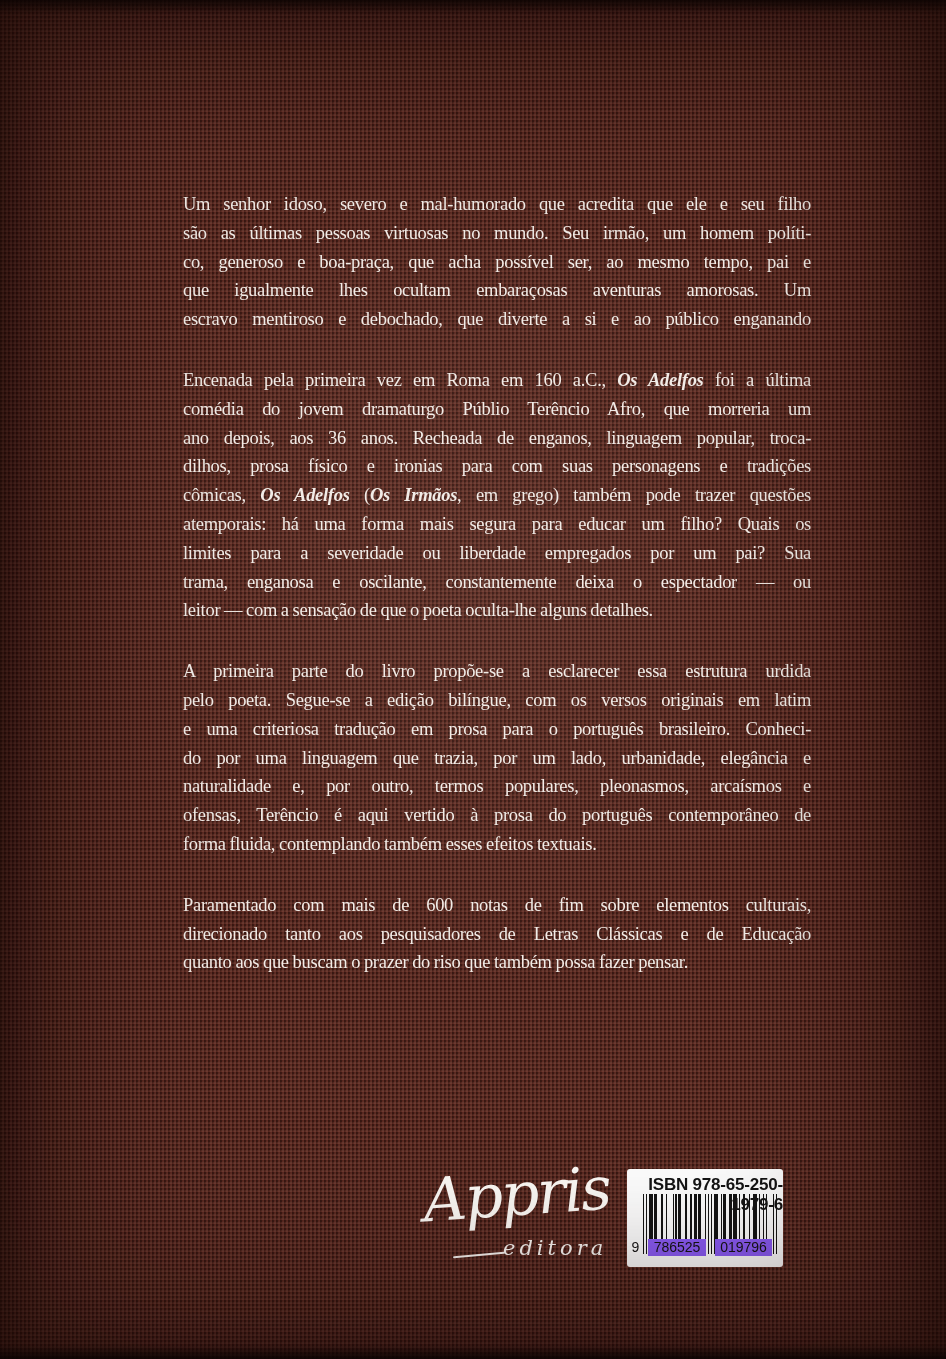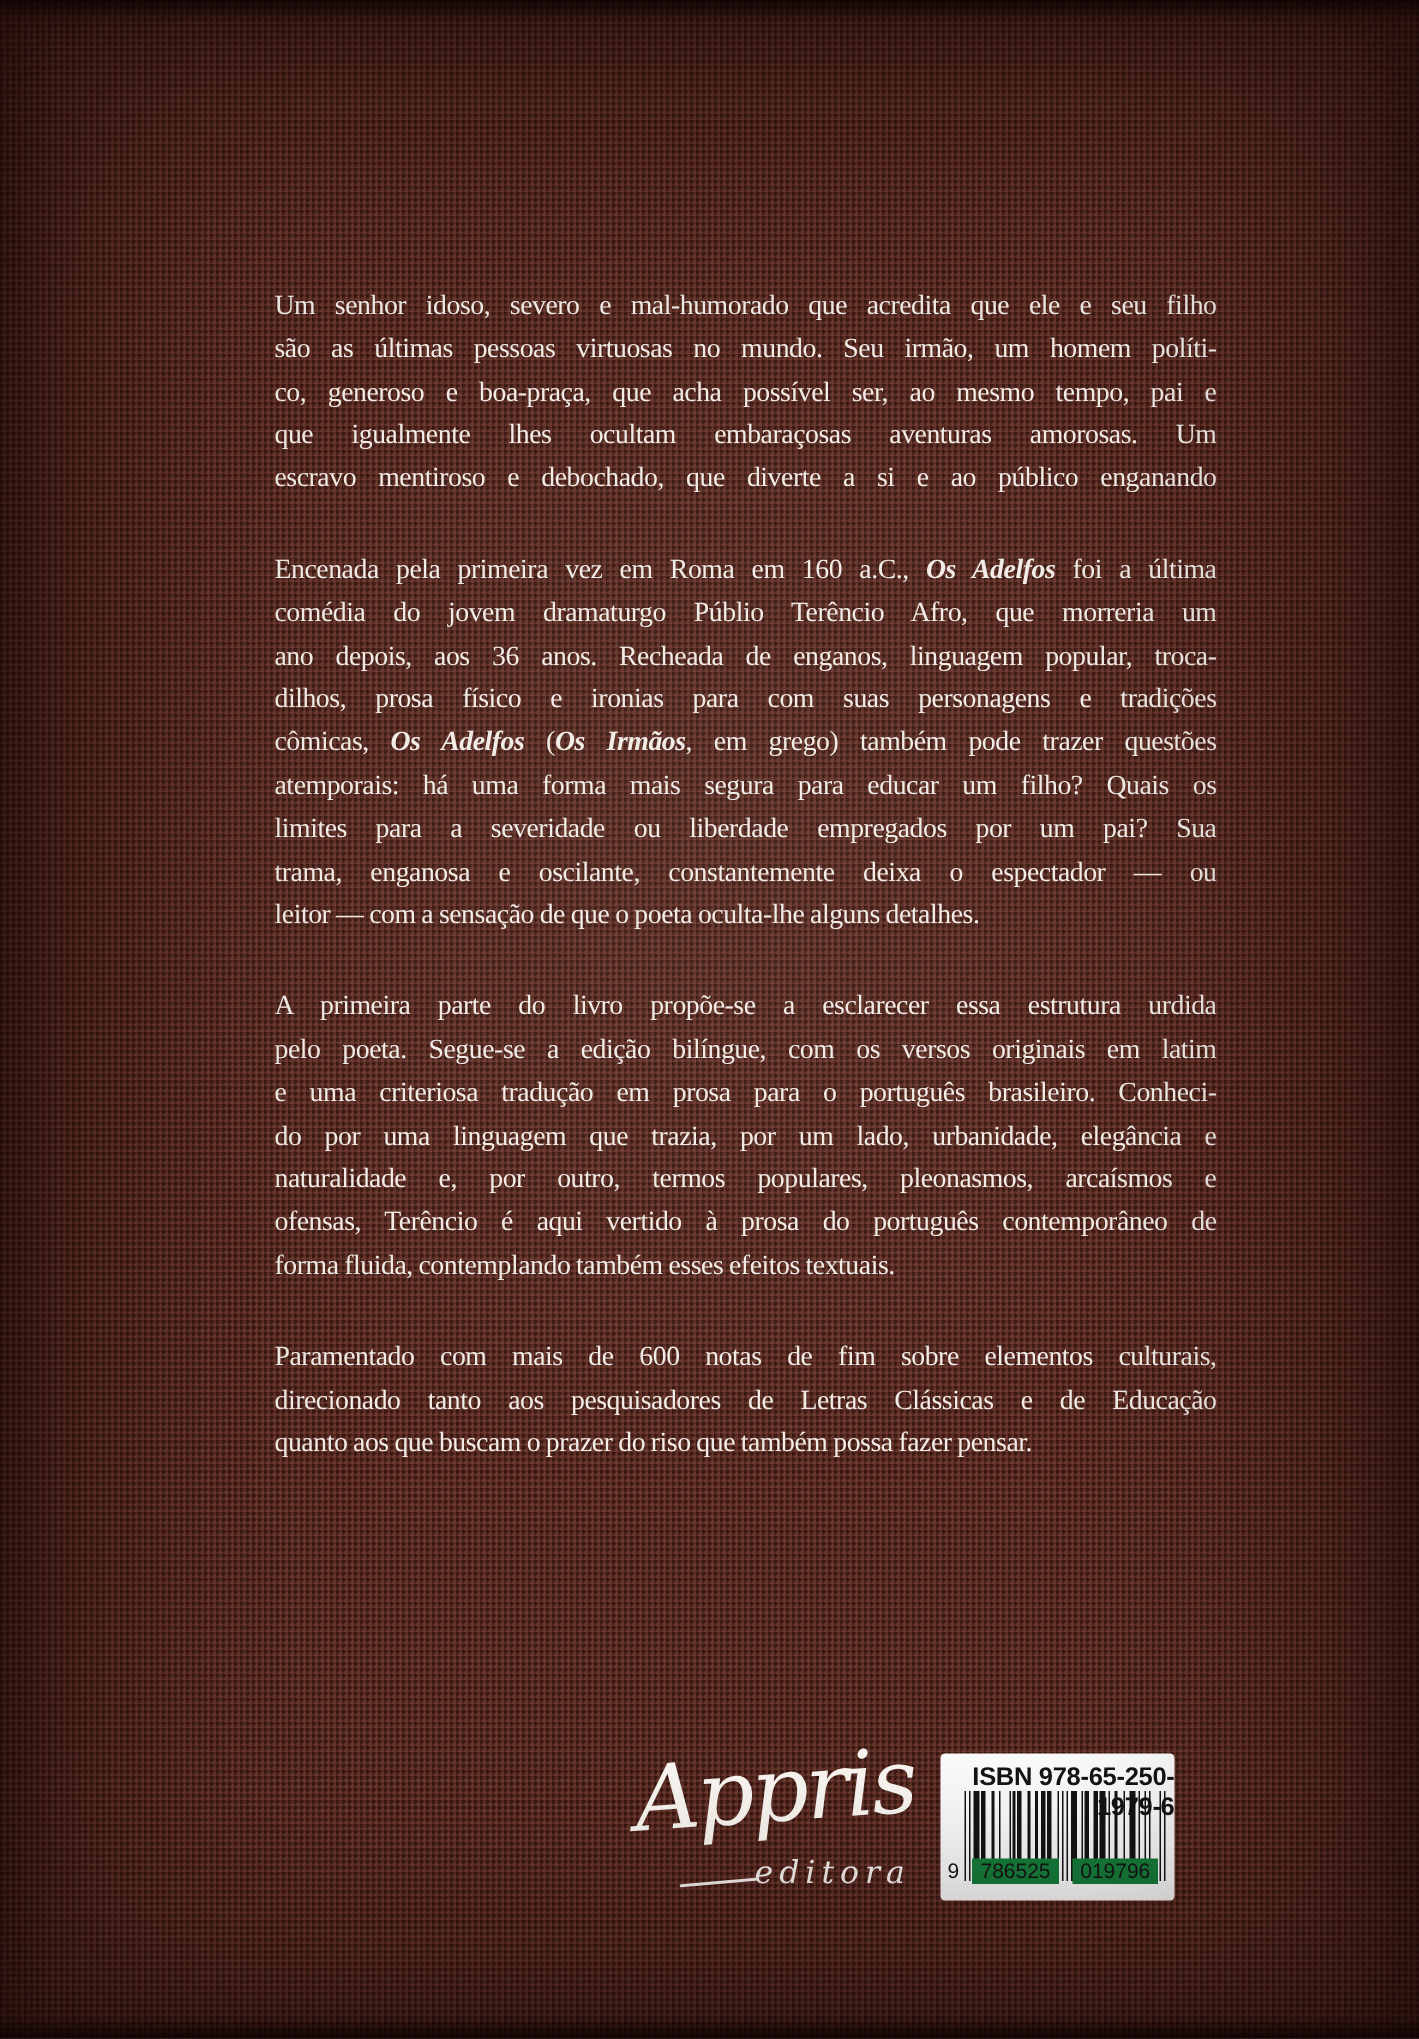--- a/index.html
+++ b/index.html
@@ -78,21 +78,21 @@
   .isbn-label{
     position:absolute;top:6px;left:0;right:0;
     text-align:right;
     font-family:"Liberation Sans","DejaVu Sans",sans-serif;
     font-weight:700;font-size:17px;letter-spacing:-0.2px;color:#141414;
   }
   .bars{position:absolute;left:16px;top:25px;width:134px;height:60px;}
   .bar{position:absolute;top:0;bottom:0;background:#141414;}
   .digit{
     position:absolute;top:70px;height:17px;
-    background:#15803d;
+    background:#8b5cf6;
     font-family:"Liberation Sans","DejaVu Sans",sans-serif;
     font-size:14px;line-height:17px;color:#141414;text-align:center;
   }
   .digit.d1{left:2px;width:13px;background:transparent;}
   .digit.d2{left:21px;width:58px;}
   .digit.d3{left:88px;width:57px;}
 </style>
 </head>
 <body>
 

